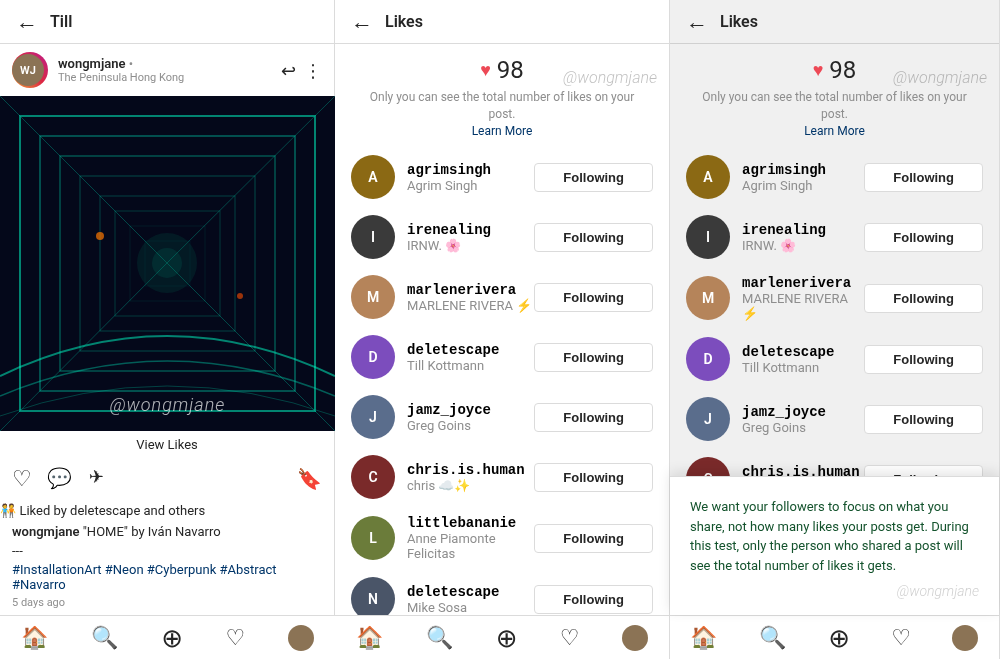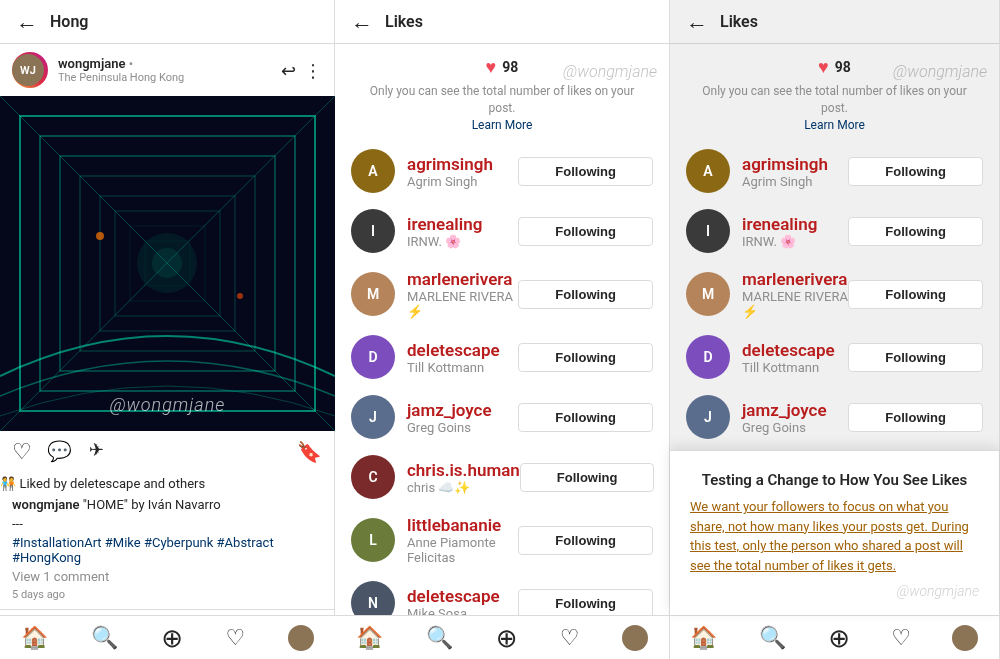--- a/index.html
+++ b/index.html
@@ -246,22 +246,22 @@
       align-items: center;
       justify-content: center;
       padding: 12px 0 4px;
       gap: 6px;
     }
     .heart-icon {
       color: #ed4956;
       font-size: 18px;
     }
     .count-num {
-      font-size: 14px;
-      font-weight: 700;
+      font-size: 24px;
+      font-weight: 400;
       color: #262626;
     }
     .watermark-likes {
       text-align: right;
       padding-right: 12px;
       font-size: 16px;
       font-weight: 300;
       color: rgba(0,0,0,0.25);
       font-style: italic;
       margin-top: -20px;
@@ -300,32 +300,33 @@
       height: 44px;
       border-radius: 50%;
       background: #c9c9c9;
       overflow: hidden;
       flex-shrink: 0;
       display: flex;
       align-items: center;
       justify-content: center;
     }
     .like-user-name {
-      font-size: 17px;
+      font-size: 14px;
       font-weight: 600;
-      color: #b91c1c;
+      color: #000000;
+      font-family: Liberation Mono, monospace;
     }
     .like-user-display {
       font-size: 13px;
       color: #8e8e8e;
     }
     .following-btn {
       border: 1px solid #dbdbdb;
       background: #fff;
-      padding: 6px 36px;
+      padding: 6px 28px;
       border-radius: 4px;
       font-size: 13px;
       font-weight: 600;
       color: #262626;
       cursor: pointer;
       white-space: nowrap;
     }
 
     
     .av-brown { background: #8b6914; }
@@ -387,23 +388,22 @@
     }
     .tooltip-title {
       font-size: 15px;
       font-weight: 600;
       color: #262626;
       margin-bottom: 8px;
       text-align: center;
     }
     .tooltip-body {
       font-size: 13px;
-      color: #a16207;
+      color: #14532d;
       line-height: 1.5;
-      text-decoration: underline;
     }
     .tooltip-watermark {
       text-align: right;
       font-size: 14px;
       font-weight: 300;
       color: rgba(0,0,0,0.2);
       font-style: italic;
       margin-top: 8px;
     }
 
@@ -414,21 +414,21 @@
       width: 100%;
       height: 100%;
     }
   </style>
 </head>
 <body>
 
 <div class="panel-posts" style="position:relative;">
   <div class="panel-header">
     <span class="back-arrow">←</span>
-    <span class="panel-title">Hong</span>
+    <span class="panel-title">Till</span>
   </div>
 
   <div class="post-user-row">
     <div class="post-user-left">
       <div class="avatar-circle">
         <div class="avatar-inner">WJ</div>
       </div>
       <div class="user-info">
         <div class="username">
           <span>wongmjane</span><span class="dot"> •</span>
@@ -468,42 +468,42 @@
       <circle cx="167" cy="167" r="15" fill="rgba(0,150,120,0.15)"></circle>
 
       <circle cx="100" cy="140" r="4" fill="rgba(255,120,0,0.7)"></circle>
       <circle cx="240" cy="200" r="3" fill="rgba(255,80,0,0.6)"></circle>
     </svg>
     <div class="post-image-overlay">
       <div class="watermark">@wongmjane</div>
     </div>
   </div>
 
+  <div class="view-likes">View Likes</div>
 
   <div class="post-actions-bar">
     <div class="post-actions-left">
       <span class="action-icon">♡</span>
       <span class="action-icon" style="font-size:20px;">💬</span>
       <span class="action-icon" style="font-size:18px;">✈</span>
     </div>
     <span class="action-icon" style="font-size:20px;">🔖</span>
   </div>
 
   <div class="post-liked-by">
     <span style="font-size:13px;">🧑‍🤝‍🧑 </span>
     <span>Liked by deletescape and others</span>
   </div>
 
   <div class="post-caption">
     <span class="cap-user">wongmjane</span>
     <span> "HOME" by Iván Navarro</span>
   </div>
   <div class="post-caption">---</div>
-  <div class="post-tags">#InstallationArt #Mike #Cyberpunk #Abstract #HongKong</div>
-  <div class="post-comment-link">View 1 comment</div>
+  <div class="post-tags">#InstallationArt #Neon #Cyberpunk #Abstract #Navarro</div>
   <div class="post-time">5 days ago</div>
 
   <div class="second-post-row">
     <div class="post-user-left">
       <div class="avatar-circle">
         <div class="avatar-inner">WJ</div>
       </div>
       <div class="user-info">
         <div class="username">
           wongmjane<span class="dot"> •</span>
@@ -752,21 +752,20 @@
         <div>
           <div class="like-user-name">littlebananie</div>
           <div class="like-user-display">Anne Piamonte...</div>
         </div>
       </div>
       <button class="following-btn">Following</button>
     </div>
     </div>
 
   <div class="tooltip-popup">
-    <div class="tooltip-title">Testing a Change to How You See Likes</div>
     <div class="tooltip-body">We want your followers to focus on what you share, not how many likes your posts get. During this test, only the person who shared a post will see the total number of likes it gets.</div>
     <div class="tooltip-watermark">@wongmjane</div>
   </div>
 
   <div class="likes-bottom-nav">
     <span class="nav-icon active">🏠</span>
     <span class="nav-icon">🔍</span>
     <span class="nav-icon" style="font-size:26px; font-weight:200;">⊕</span>
     <span class="nav-icon">♡</span>
     <div class="nav-avatar-sm"></div>

